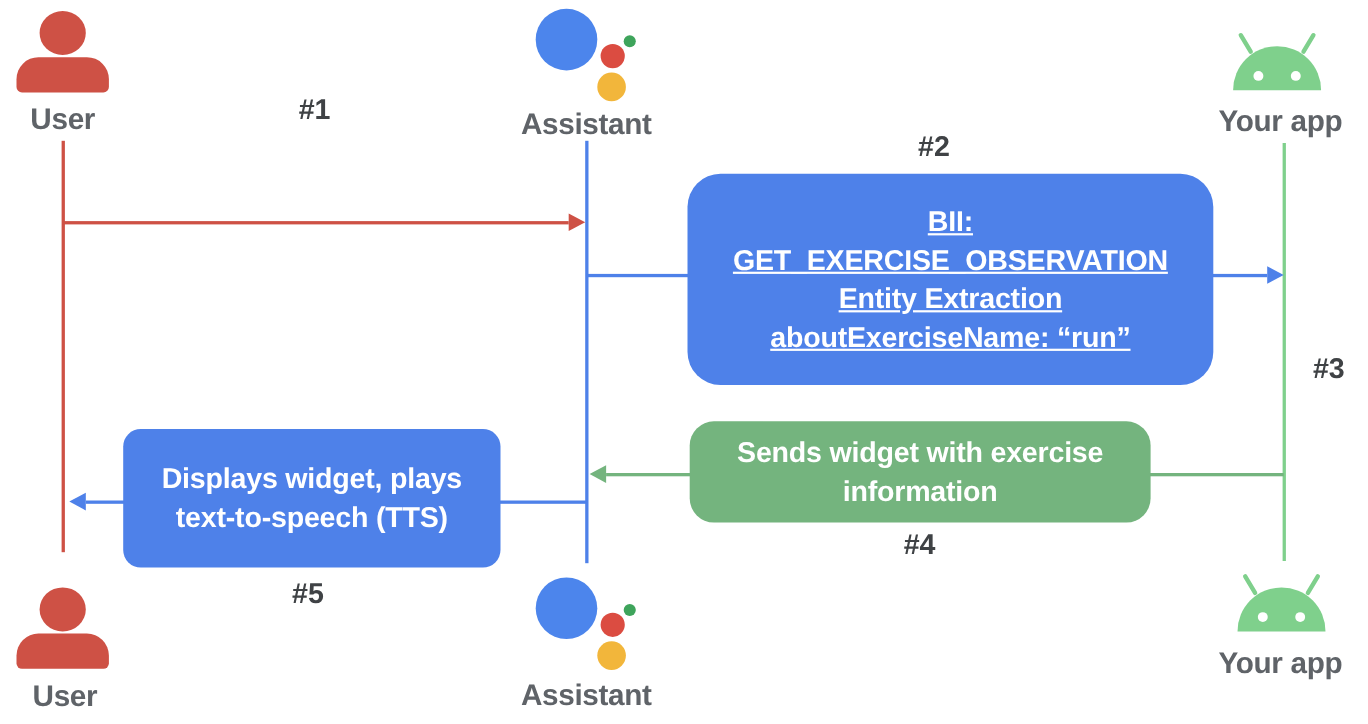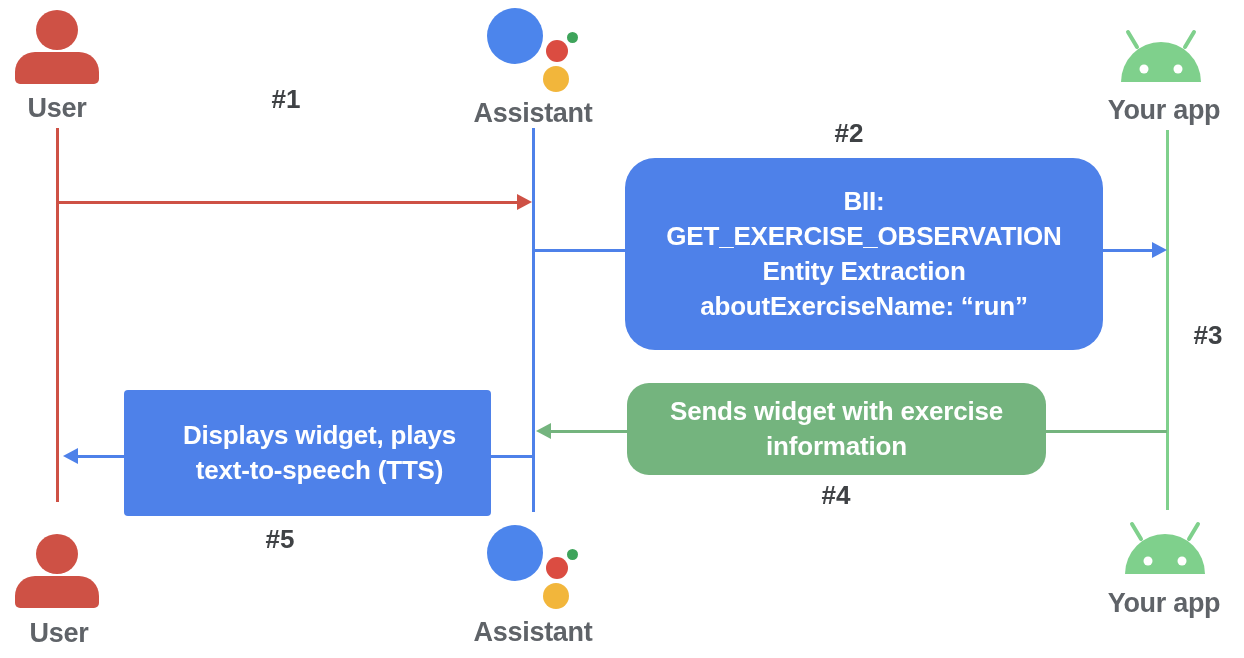--- a/index.html
+++ b/index.html
@@ -71,29 +71,29 @@
   <div class="aline" style="left:534px; top:249px; width:618px; background:var(--blue);"></div>
   <div class="ahead right" style="left:1152px; top:242px; border-left-color:var(--blue);"></div>
 
   <div class="aline" style="left:551px; top:430px; width:616px; background:var(--green);"></div>
   <div class="ahead left" style="left:536px; top:423px; border-right-color:var(--green);"></div>
 
   <div class="aline" style="left:78px; top:455px; width:455px; background:var(--blue);"></div>
   <div class="ahead left" style="left:63px; top:448px; border-right-color:var(--blue);"></div>
 
 
-  <div class="msgbox bg-blue" style="left:625px; top:158px; width:478px; height:192px; border-radius:30px;">BII:
+  <div class="msgbox bg-blue" style="left:625px; top:158px; width:478px; height:192px; border-radius:30px;text-decoration:underline;">BII:
 GET_EXERCISE_OBSERVATION
 Entity Extraction
 aboutExerciseName: “run”</div>
 
   <div class="msgbox bg-green" style="left:627px; top:383px; width:419px; height:92px; border-radius:22px;">Sends widget with exercise
 information</div>
 
-  <div class="msgbox bg-blue" style="left:124px; top:390px; width:343px; height:126px; border-radius:4px;padding-left:24px;">Displays widget, plays
+  <div class="msgbox bg-blue" style="left:112px; top:390px; width:343px; height:126px; border-radius:16px;">Displays widget, plays
 text-to-speech (TTS)</div>
 
   <div class="step-label" style="left:236px; top:84px;">#1</div>
   <div class="step-label" style="left:799px; top:118px;">#2</div>
   <div class="step-label" style="left:1158px; top:320px;">#3</div>
   <div class="step-label" style="left:786px; top:480px;">#4</div>
   <div class="step-label" style="left:230px; top:524px;">#5</div>
 
   <div class="user-icon" style="left:15px; top:10px;">
     <div class="user-head"></div>

